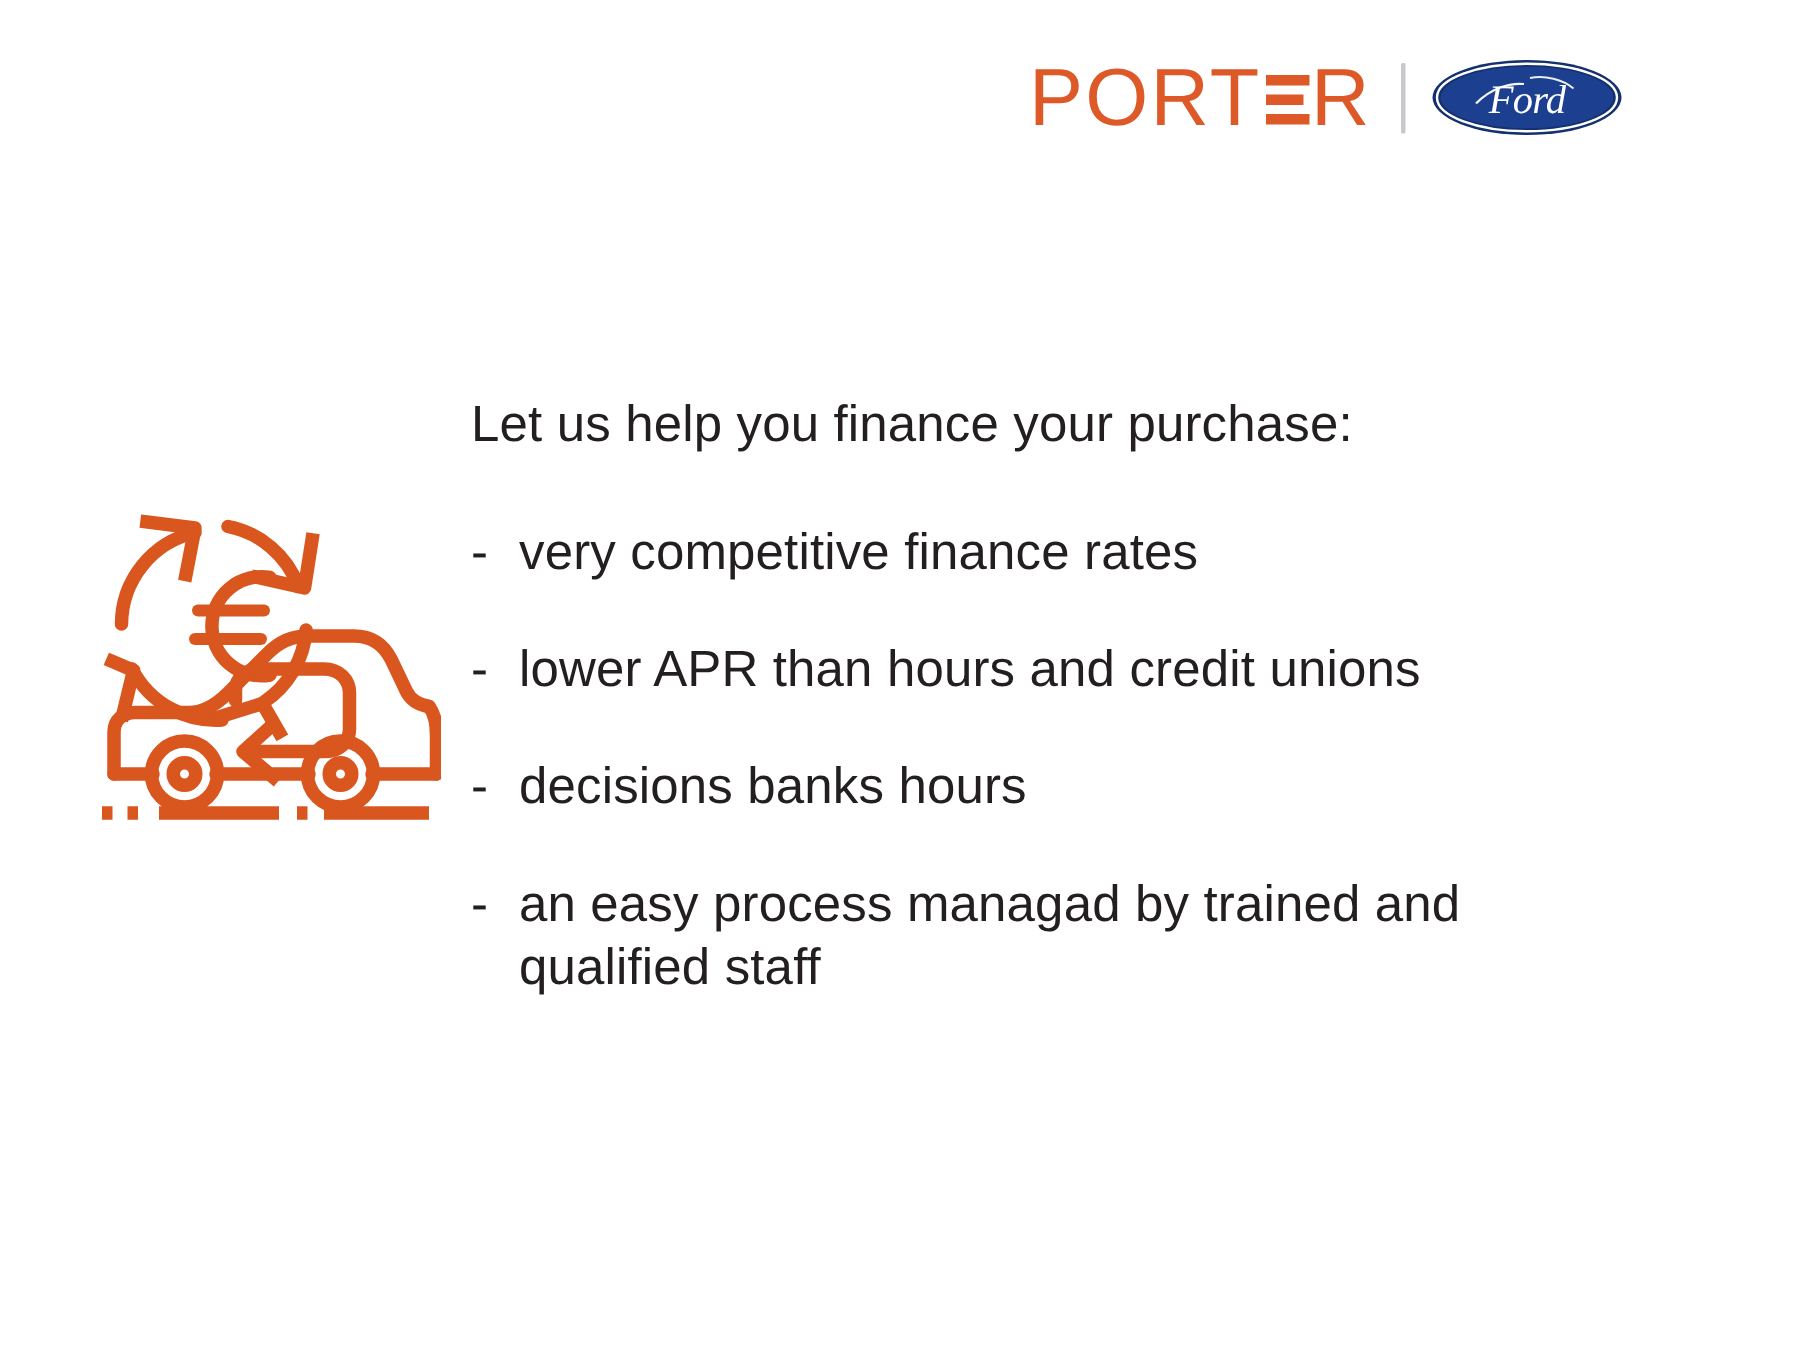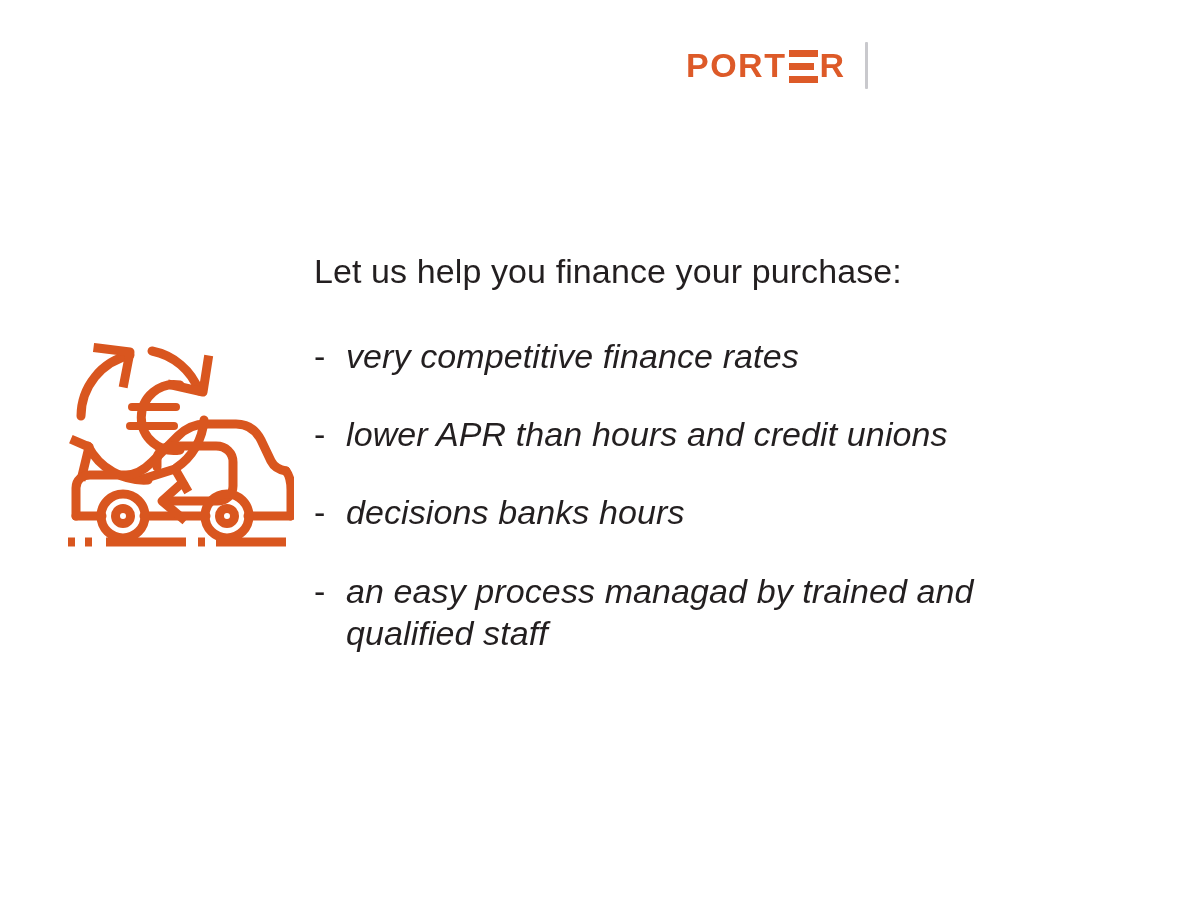--- a/index.html
+++ b/index.html
@@ -25,22 +25,22 @@
     align-items: center;
     height: 62px;
   }
   .porter-wordmark {
     display: flex;
     align-items: center;
     height: 48px;
   }
   .porter-wordmark .pw-text {
     font-family: "Liberation Sans", sans-serif;
-    font-weight: bold;
-    font-size: 34px;
+    font-weight: normal;
+    font-size: 54px;
     letter-spacing: 1.5px;
     color: #DD5A28;
     line-height: 1;
     display: block;
   }
   .porter-e {
     display: inline-flex;
     flex-direction: column;
     justify-content: space-between;
     width: 29px;
@@ -89,21 +89,21 @@
     left: 314px;
     top: 252px;
     width: 790px;
     color: #231f20;
   }
   .headline {
     font-size: 34px;
     font-weight: 400;
     line-height: 1.15;
     letter-spacing: 0.1px;
-    margin: 0 0 44px 0;
+    margin: 12px 0 44px 0;
     color: #231f20;
   }
   .bullet-list {
     list-style: none;
     margin: 0;
     padding: 0;
   }
   .bullet-item {
     display: flex;
     align-items: flex-start;
@@ -114,40 +114,51 @@
     color: #231f20;
   }
   .bullet-item:last-child { margin-bottom: 0; }
   .bullet-dash {
     flex: 0 0 auto;
     width: 32px;
     color: #231f20;
   }
   .bullet-text {
     flex: 1 1 auto;
-    font-style: italic;
   }
 </style>
 </head>
 <body>
 
 <div class="brand-lockup">
 
   <div class="porter-wordmark">
     <span class="pw-text">PORT</span>
     <span class="porter-e">
       <span></span>
         <span class="mid"></span>
         <span></span>
     </span>
     <span class="pw-text">R</span>
   </div>
 
   <div class="brand-divider"></div>
 
+  <div class="ford-oval">
+    <svg width="128" height="52" viewBox="0 0 128 52">
+      <ellipse cx="64" cy="26" rx="63" ry="25" fill="#14306e"></ellipse>
+      <ellipse cx="64" cy="26" rx="60" ry="22.5" fill="none" stroke="#ffffff" stroke-width="1.6"></ellipse>
+      <ellipse cx="64" cy="26" rx="57.5" ry="20.5" fill="#1c3f8f"></ellipse>
+      <g fill="#ffffff" font-family="'Liberation Serif', serif" font-style="italic">
+        <text x="64" y="36" text-anchor="middle" font-size="27" font-style="italic" font-family="'Liberation Serif', serif" letter-spacing="-0.5">Ford</text>
+      </g>
+      <path d="M30 30 C 40 20, 52 16, 62 17" stroke="#ffffff" stroke-width="1.5" fill="none" opacity="0.95"></path>
+      <path d="M66 13 C 76 11, 88 14, 95 20" stroke="#ffffff" stroke-width="1.3" fill="none" opacity="0.9"></path>
+    </svg>
+  </div>
 </div>
 
 <div class="finance-icon">
   <svg width="236" height="240" viewBox="0 0 236 240" fill="none" stroke="#D9561F" stroke-width="9" stroke-linecap="round" stroke-linejoin="round">
 
     <g>
       <path d="M23 88 A 63 63 0 0 1 72 27"></path>
       <path d="M94 23 A 63 63 0 0 1 141 63"></path>
       <path d="M146 92 A 63 63 0 0 1 118 140"></path>
       <path d="M90 152 A 63 63 0 0 1 30 118"></path>

